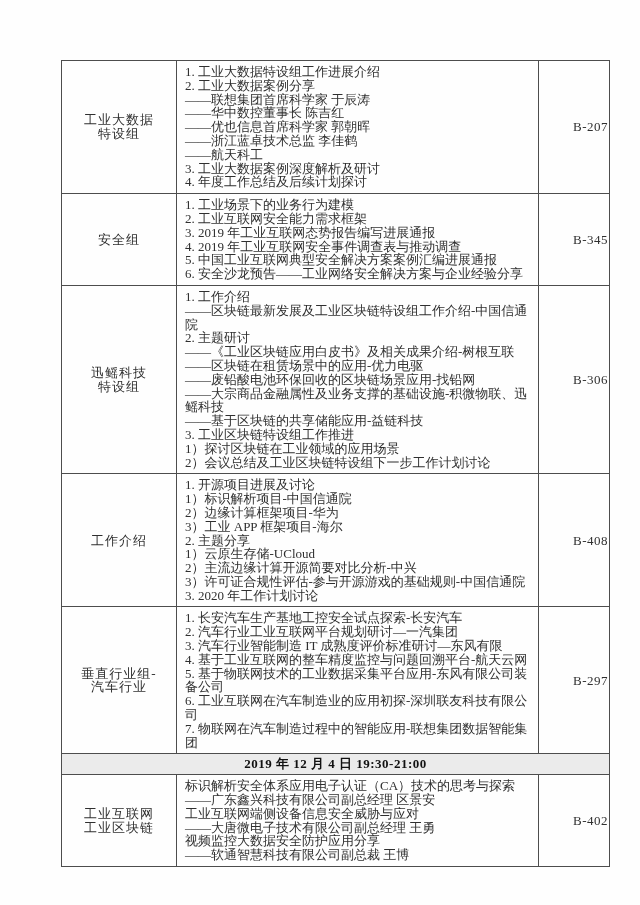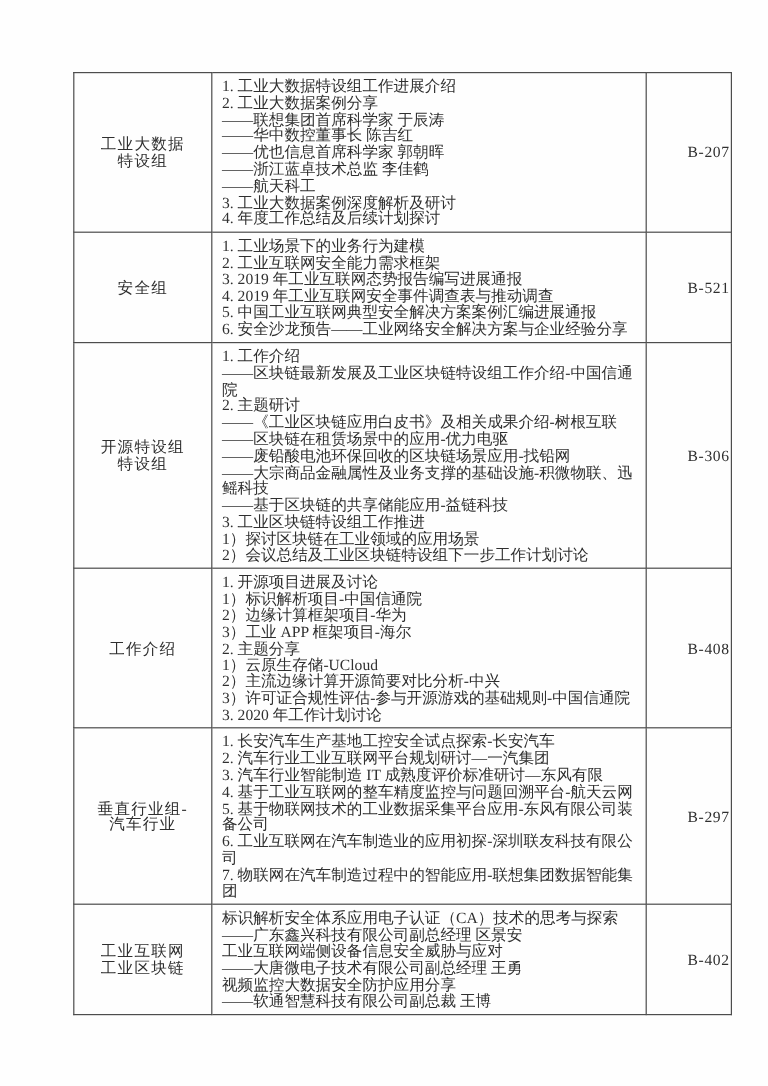--- a/index.html
+++ b/index.html
@@ -80,24 +80,24 @@
         <td class="col-room">B-207</td>
       </tr>
       <tr>
         <td class="col-group">安全组</td>
         <td class="col-items">1. 工业场景下的业务行为建模
 2. 工业互联网安全能力需求框架
 3. 2019 年工业互联网态势报告编写进展通报
 4. 2019 年工业互联网安全事件调查表与推动调查
 5. 中国工业互联网典型安全解决方案案例汇编进展通报
 6. 安全沙龙预告——工业网络安全解决方案与企业经验分享</td>
-        <td class="col-room">B-521</td>
+        <td class="col-room">B-345</td>
       </tr>
       <tr>
-        <td class="col-group">开源特设组
+        <td class="col-group">迅鳐科技
 特设组</td>
         <td class="col-items">1. 工作介绍
 ——区块链最新发展及工业区块链特设组工作介绍-中国信通院
 2.  主题研讨
 ——《工业区块链应用白皮书》及相关成果介绍-树根互联
 ——区块链在租赁场景中的应用-优力电驱
 ——废铅酸电池环保回收的区块链场景应用-找铅网
 ——大宗商品金融属性及业务支撑的基础设施-积微物联、迅鳐科技
 ——基于区块链的共享储能应用-益链科技
 3. 工业区块链特设组工作推进
@@ -124,20 +124,23 @@
         <td class="col-items">1. 长安汽车生产基地工控安全试点探索-长安汽车
 2. 汽车行业工业互联网平台规划研讨—一汽集团
 3. 汽车行业智能制造 IT 成熟度评价标准研讨—东风有限
 4. 基于工业互联网的整车精度监控与问题回溯平台-航天云网
 5. 基于物联网技术的工业数据采集平台应用-东风有限公司装备公司
 6. 工业互联网在汽车制造业的应用初探-深圳联友科技有限公司
 7. 物联网在汽车制造过程中的智能应用-联想集团数据智能集团</td>
         <td class="col-room">B-297</td>
       </tr>
       <tr>
+        <td class="divider-cell" colspan="3">2019 年 12 月 4 日 19:30-21:00</td>
+      </tr>
+      <tr>
         <td class="col-group">工业互联网
 工业区块链</td>
         <td class="col-items">标识解析安全体系应用电子认证（CA）技术的思考与探索
 ——广东鑫兴科技有限公司副总经理 区景安
 工业互联网端侧设备信息安全威胁与应对
 ——大唐微电子技术有限公司副总经理 王勇
 视频监控大数据安全防护应用分享
 ——软通智慧科技有限公司副总裁 王博</td>
         <td class="col-room">B-402</td>
       </tr>

